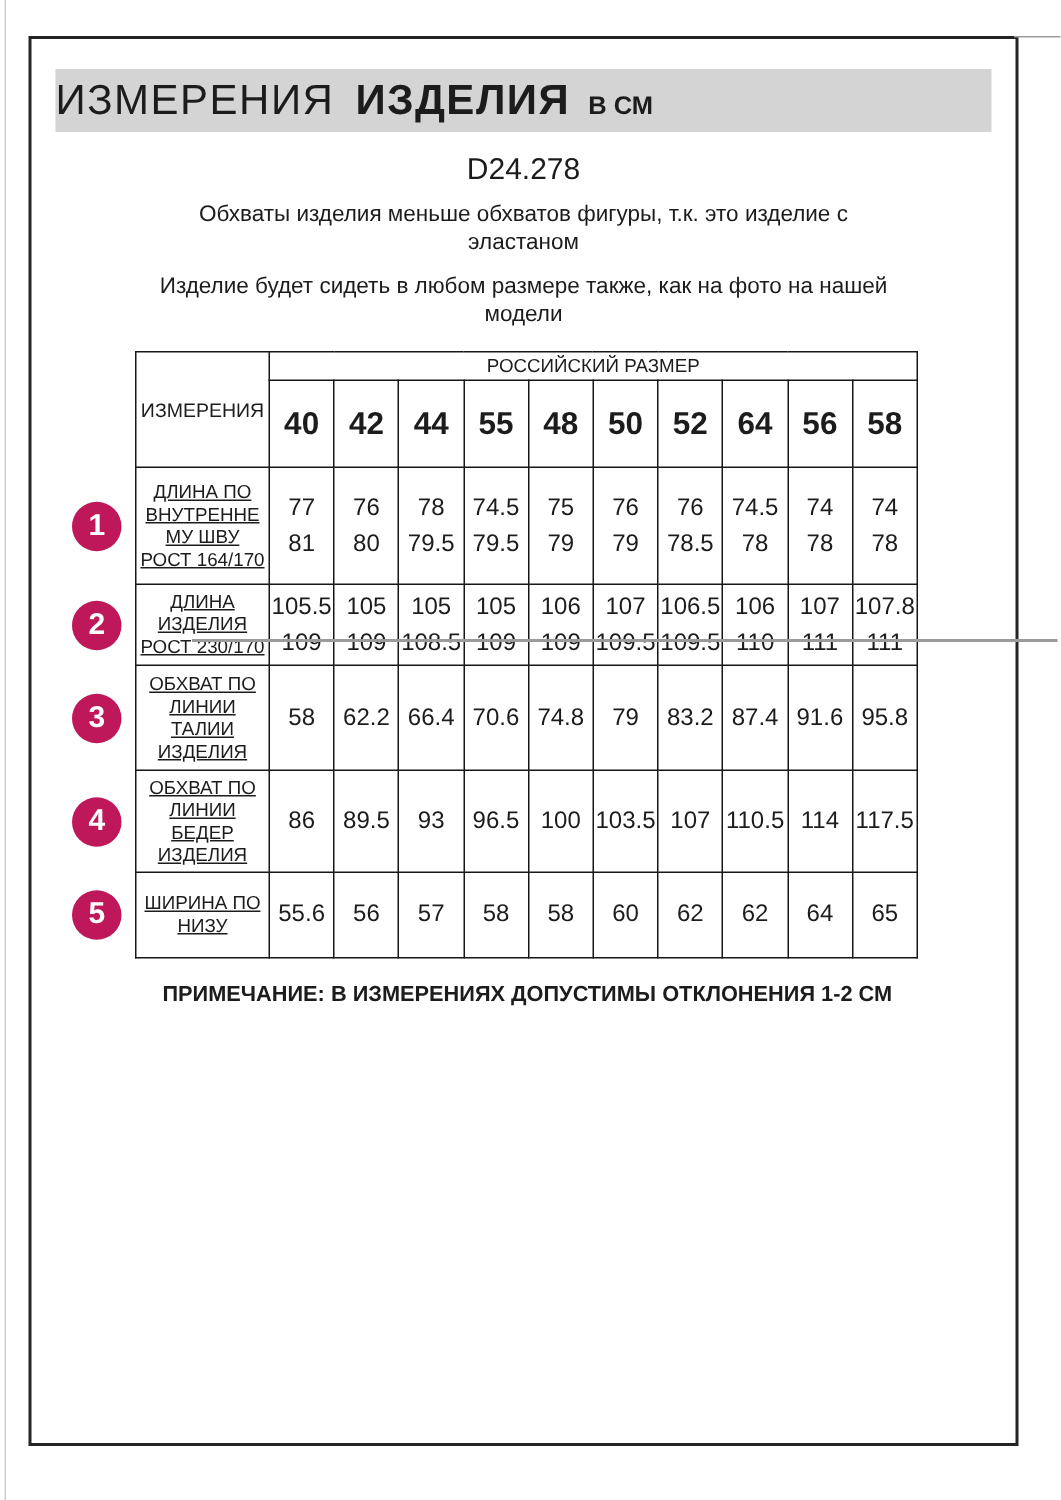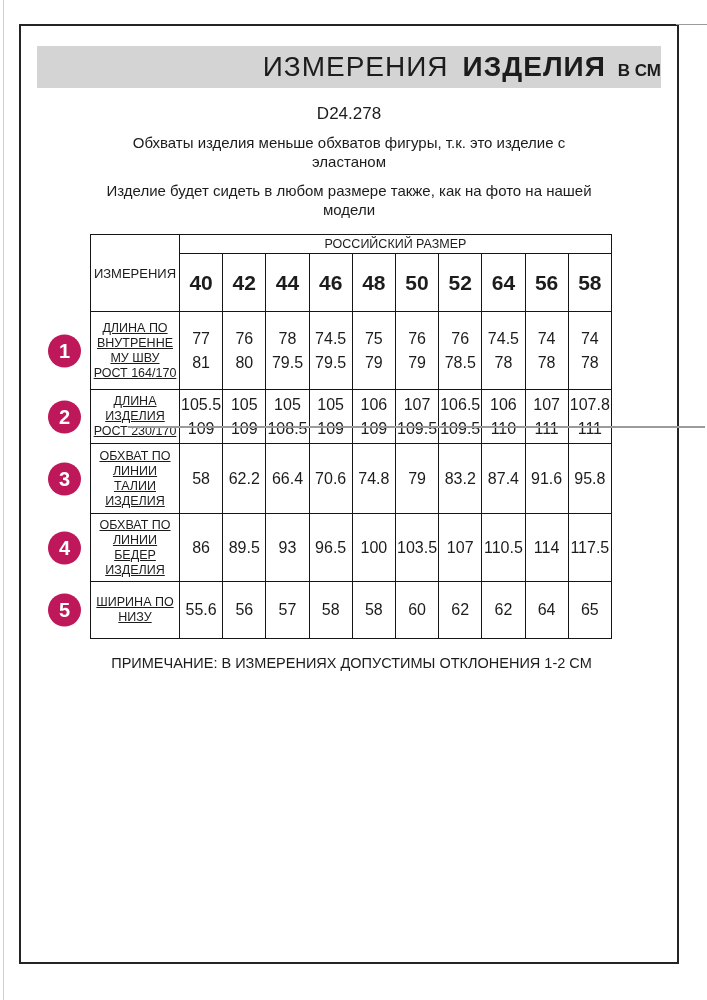--- a/index.html
+++ b/index.html
@@ -11,27 +11,27 @@
   .canvas{position:absolute;inset:0;}
   .edge-line{position:absolute;left:3px;top:0;width:1px;height:100%;background:#cfcfcf;}
 
   .page{
     position:absolute;left:19px;top:24px;width:660px;height:940px;
     box-sizing:border-box;border:2px solid #242424;background:#fff;
   }
 
   .title-bar{
     margin:20px 16px 0 16px;height:42px;background:var(--titlebar);
-    text-align:right;line-height:42px;white-space:nowrap;
+    text-align:left;line-height:42px;white-space:nowrap;
   }
   .title-w1{font-size:28px;letter-spacing:1px;}
   .title-w2{font-size:28px;font-weight:bold;letter-spacing:1px;margin-left:14px;}
   .title-unit{font-size:17px;font-weight:bold;margin-left:12px;}
 
-  .code{text-align:center;margin-top:14px;font-size:17px;line-height:23px;}
+  .code{text-align:center;margin-top:14px;font-size:20px;line-height:23px;}
 
   .intro{
     text-align:center;font-size:15px;line-height:19px;margin:8px auto 0 auto;
     white-space:pre-line;width:560px;
   }
   .intro + .intro{margin-top:10px;}
 
   .table-zone{position:relative;margin:15px 0 0 69px;width:523px;}
   table.size-table{border-collapse:collapse;width:522px;table-layout:fixed;}
   .size-table th,.size-table td{
@@ -50,21 +50,21 @@
   .label-text{white-space:pre-line;display:inline-block;text-decoration:underline;}
   .value-cell{font-size:16px;line-height:24px;white-space:pre-line;}
   .num-badge{
     position:absolute;left:-43px;top:50%;transform:translateY(-50%);
     width:33px;height:33px;border-radius:50%;background:var(--accent);
     color:#fff;font-size:20px;font-weight:bold;line-height:33px;text-align:center;
   }
 
   .footnote{
     margin-top:16px;margin-left:69px;width:523px;text-align:center;
-    font-weight:normal;font-size:14.5px;
+    font-weight:bold;font-size:14.5px;
   }
 
   .stray-line{position:absolute;left:128px;top:426px;width:577px;height:2px;background:var(--artifact);}
   .stray-line-top{position:absolute;left:676px;top:24px;width:31px;height:1px;background:var(--artifact);}
 </style>
 </head>
 <body style="--accent: #BE185B; --titlebar: #D4D4D4; --artifact: #9B9B9B;">
 
 <div class="canvas">
   <div class="edge-line"></div>
@@ -86,21 +86,21 @@
       <table class="size-table">
         <thead>
           <tr>
             <th class="measure-col" rowspan="2">ИЗМЕРЕНИЯ</th>
             <th class="size-system" colspan="10">РОССИЙСКИЙ РАЗМЕР</th>
           </tr>
           <tr id="size-row">
               <th class="size-cell">40</th>
               <th class="size-cell">42</th>
               <th class="size-cell">44</th>
-              <th class="size-cell">46</th>
+              <th class="size-cell">55</th>
               <th class="size-cell">48</th>
               <th class="size-cell">50</th>
               <th class="size-cell">52</th>
               <th class="size-cell">64</th>
               <th class="size-cell">56</th>
               <th class="size-cell">58</th>
             </tr>
         </thead>
         <tbody id="table-body">
             <tr>

